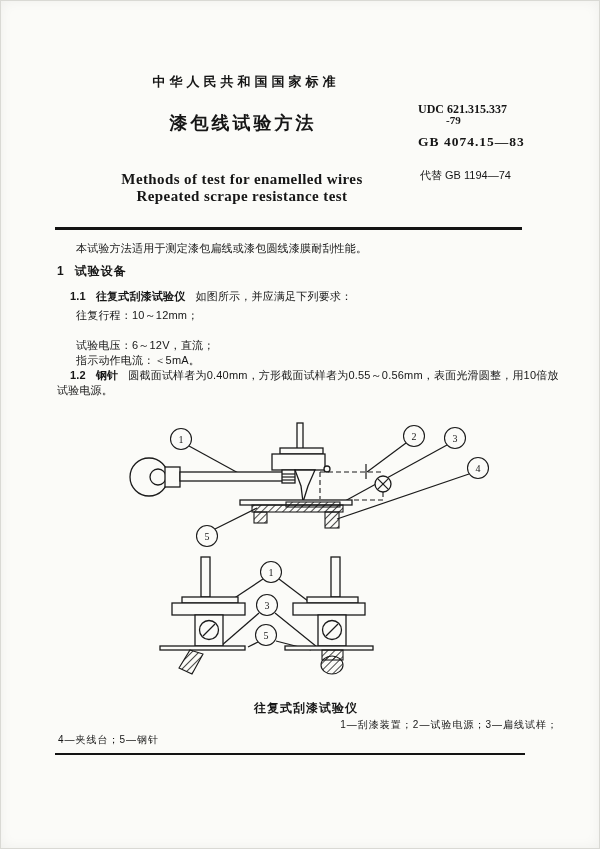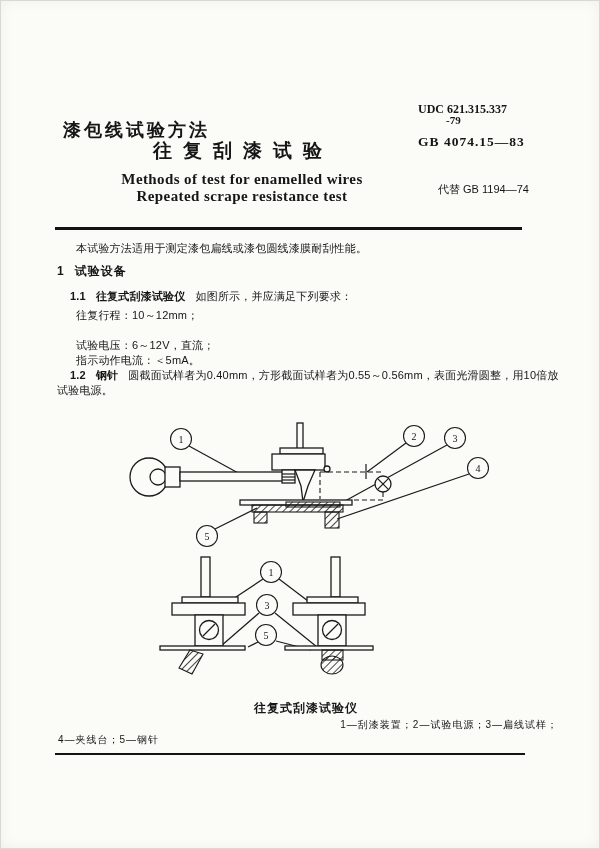--- a/index.html
+++ b/index.html
@@ -4,28 +4,28 @@
 <style>
   html,body{margin:0;padding:0;background:#e9e9e7;}
   .page{
     position:relative;width:600px;height:849px;margin:0 auto;
     background:#fbfbf8;color:#161616;overflow:hidden;
     font-family:"Liberation Sans",sans-serif;
     box-shadow:inset 0 0 0 1px #d9d9d4, inset 0 0 14px rgba(0,0,0,.06);
   }
   .abs{position:absolute;white-space:nowrap;}
   .nat-std{top:73px;left:0;width:492px;text-align:center;font-size:13px;font-weight:bold;letter-spacing:4px;}
-  .title-cn1{top:111px;left:63px;width:360px;font-size:18px;font-weight:bold;letter-spacing:3px;margin-top:7px;}
+  .title-cn1{top:111px;left:63px;width:360px;text-align:center;font-size:18px;font-weight:bold;letter-spacing:3px;}
   .title-cn2{top:138px;left:63px;width:360px;text-align:center;font-size:19px;font-weight:bold;letter-spacing:11px;}
   .title-en{left:63px;width:358px;text-align:center;font-family:"Liberation Serif",serif;font-size:15px;font-weight:bold;letter-spacing:.4px;}
   .en1{top:171px;} .en2{top:188px;}
   .udc{top:102px;left:418px;font-family:"Liberation Serif",serif;font-weight:bold;font-size:12px;}
   .udc2{top:114px;left:446px;font-family:"Liberation Serif",serif;font-weight:bold;font-size:11px;}
   .gbnum{top:134px;left:418px;font-family:"Liberation Serif",serif;font-weight:bold;font-size:13.5px;letter-spacing:1px;}
-  .replaces{top:182px;left:420px;font-size:11px;margin-left:18px;}
+  .replaces{top:168px;left:420px;font-size:11px;}
   .rule{position:absolute;background:#131313;}
   .rule1{top:227px;left:55px;width:467px;height:2.5px;}
   .rule2{top:753px;left:55px;width:470px;height:2px;}
   .body-txt{font-size:11px;letter-spacing:.2px;}
   .scope{top:241px;left:76px;}
   .sec1{top:263px;left:57px;font-size:12px;font-weight:bold;letter-spacing:1px;}
   .c11{top:289px;left:70px;}
   .spec{left:76px;}
   .sp1{top:308px;} .sp2{top:323px;} .sp3{top:338px;} .sp4{top:353px;}
   .c12{top:368px;left:70px;}
@@ -42,22 +42,22 @@
   svg .hatched{stroke:#1b1b1b;stroke-width:1.1;fill:url(#hatch);}
   svg .dash{stroke:#1b1b1b;stroke-width:1.1;fill:none;stroke-dasharray:5 3;}
   svg .callout{stroke:#1b1b1b;stroke-width:1.1;fill:#fbfbf8;}
   svg text.cnum{font-family:"Liberation Serif",serif;font-size:10px;fill:#161616;text-anchor:middle;}
 </style>
 </head>
 <body>
 
 <div class="page">
 
+  <div class="abs nat-std">中华人民共和国国家标准</div>
   <div class="abs title-cn1">漆包线试验方法</div>
-  <div class="abs title-cn2">往复刮漆试验</div>
   <div class="abs title-en en1">Methods of test for enamelled wires</div>
   <div class="abs title-en en2">Repeated scrape resistance test</div>
   <div class="abs udc">UDC 621.315.337</div>
   <div class="abs udc2">-79</div>
   <div class="abs gbnum">GB 4074.15—83</div>
   <div class="abs replaces">代替 GB 1194—74</div>
 
   <div class="rule rule1"></div>
 
   <div class="abs body-txt scope">本试验方法适用于测定漆包扁线或漆包圆线漆膜耐刮性能。</div>

